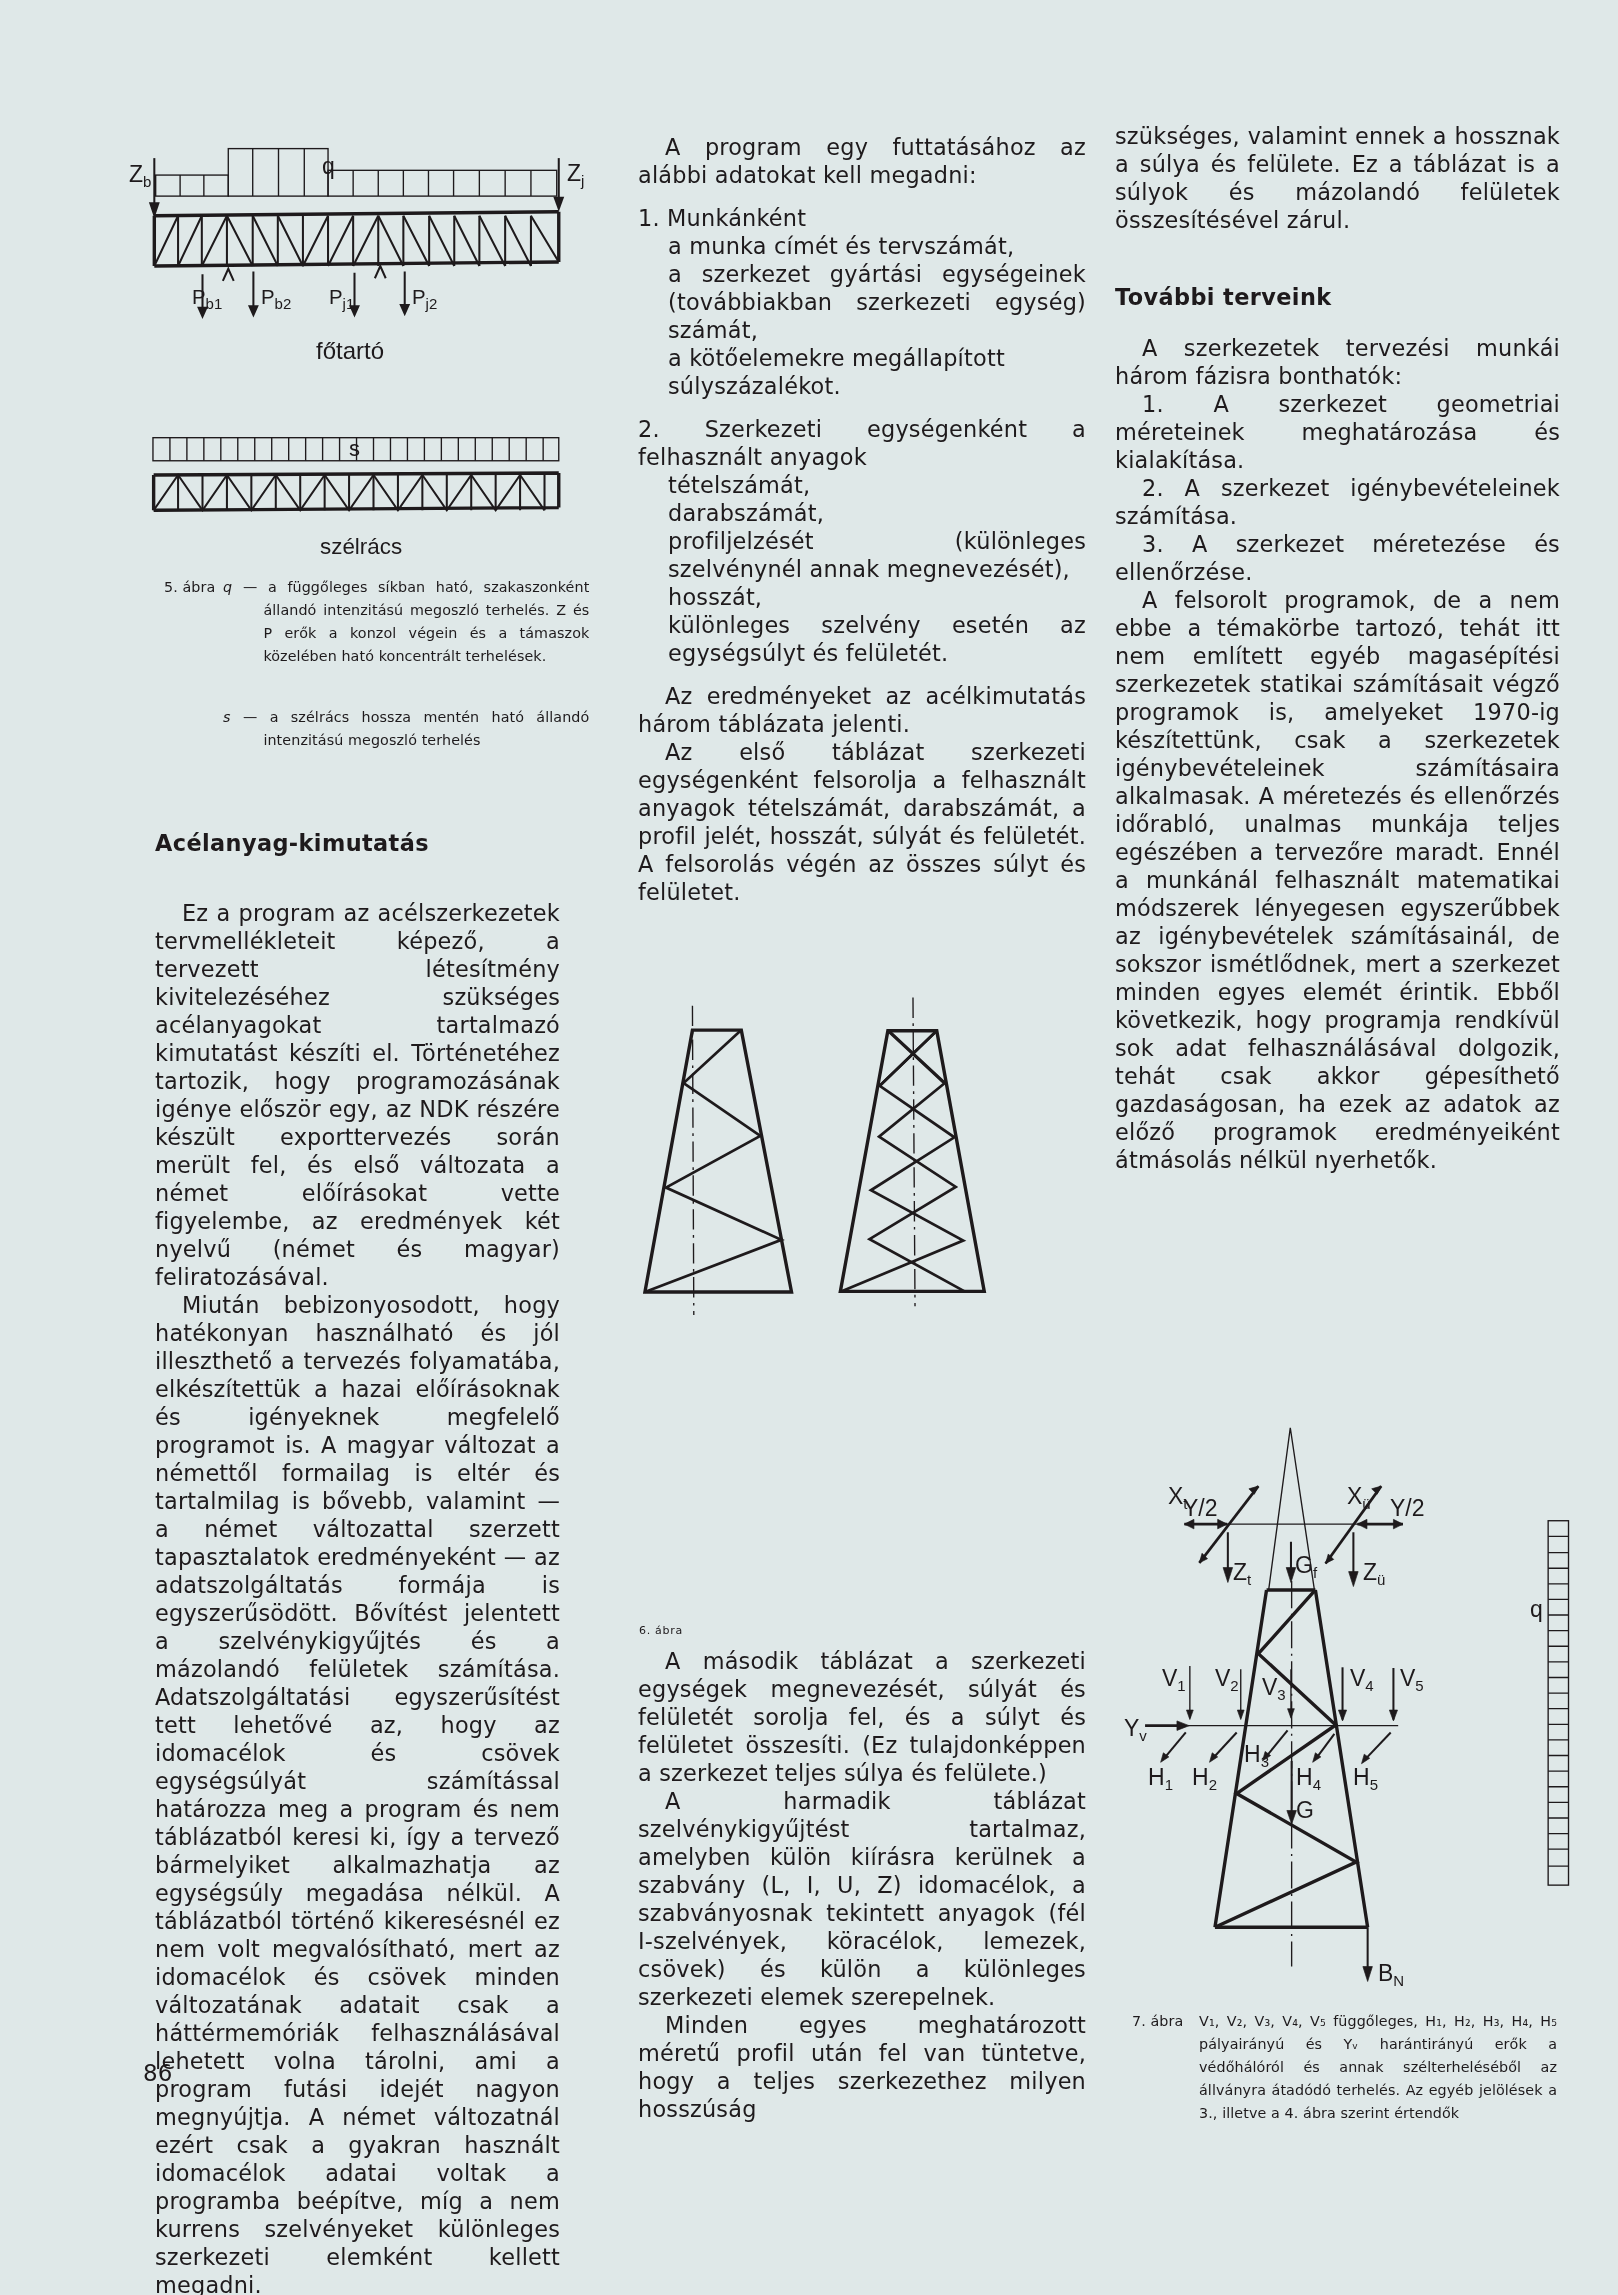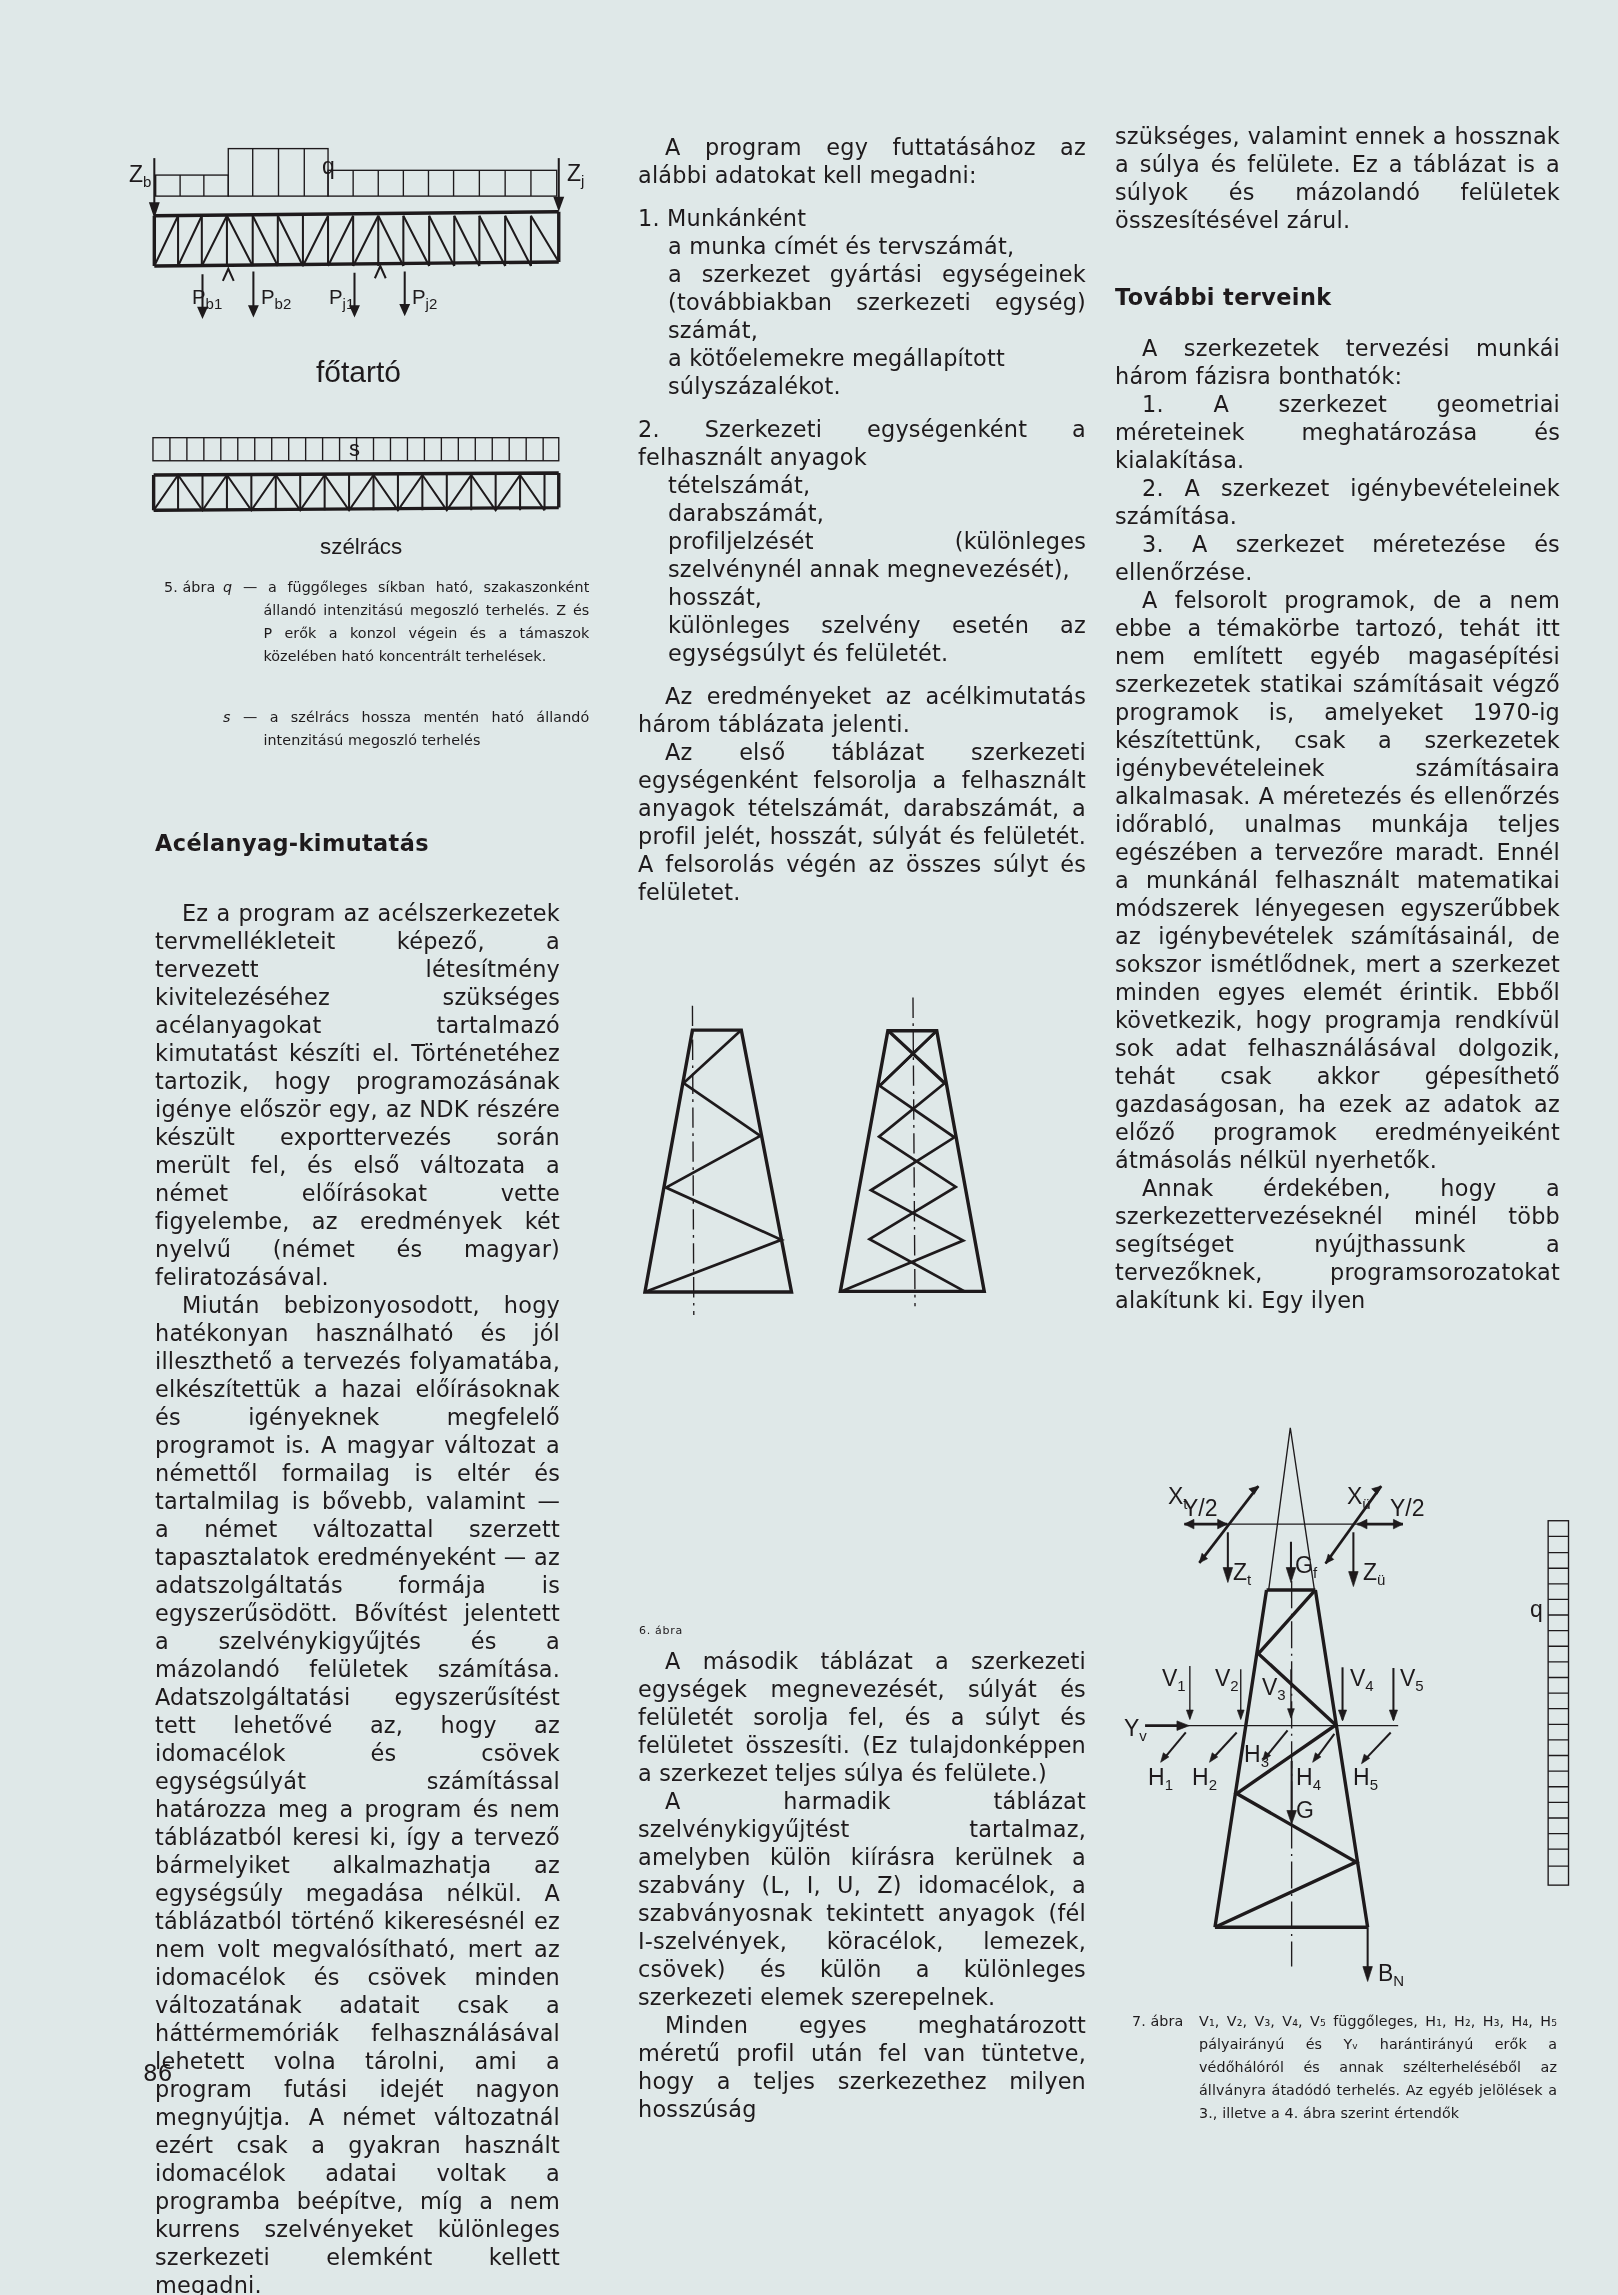--- a/index.html
+++ b/index.html
@@ -67,21 +67,21 @@
   </svg>
 
   <div class="lab" style="left:129px;top:163px"><span>Z</span><span class="s">b</span></div>
   <div class="lab" style="left:567px;top:162px"><span>Z</span><span class="s">j</span></div>
   <div class="lab" style="left:322px;top:155px">q</div>
   <div class="lab" style="left:192px;top:287px;font-size:20.4px"><span>P</span><span class="s">b1</span></div>
   <div class="lab" style="left:261px;top:287px;font-size:20.4px"><span>P</span><span class="s">b2</span></div>
   <div class="lab" style="left:329px;top:287px;font-size:20.4px"><span>P</span><span class="s">j1</span></div>
   <div class="lab" style="left:412px;top:287px;font-size:20.4px"><span>P</span><span class="s">j2</span></div>
   <div class="lab" style="left:349px;top:438px;font-size:22px">s</div>
-  <div class="lab" style="left:316px;top:357px;font-size:30px">főtartó</div>
+  <div class="lab" style="left:316px;top:339px;font-size:24px">főtartó</div>
   <div class="lab" style="left:320px;top:536px;font-size:22.4px">szélrács</div>
 
   <div class="caption abs" style="left:155px;top:576px;width:468px;height:176px">
     <span class="lbl">5. ábra</span>
     <span class="sym" style="left:68px;top:0">q</span>
     <span class="body" style="left:88px;top:0;width:326px;text-indent:-20.4px;padding-left:20.4px">— a függőleges síkban ható, szakaszonként állandó intenzitású megoszló terhelés. Z és P erők a konzol végein és a támaszok közelében ható koncentrált terhelések.</span>
     <span class="sym" style="left:68px;top:130px">s</span>
     <span class="body" style="left:88px;top:130px;width:326px;text-indent:-20.4px;padding-left:20.4px">— a szélrács hossza mentén ható állandó intenzitású megoszló terhelés</span>
   </div>
 </div>
@@ -141,21 +141,20 @@
 <div class="col" style="left:1115px;top:122px;width:445px">
   <p>szükséges, valamint ennek a hossznak a súlya és felülete. Ez a táblázat is a súlyok és mázolandó felületek összesítésével zárul.</p>
   <div style="height:49px"></div>
   <h2 class="h">További terveink</h2>
   <div style="height:23px"></div>
   <p class="ind">A szerkezetek tervezési munkái három fázisra bonthatók:</p>
   <p class="ind">1. A szerkezet geometriai méreteinek meghatározása és kialakítása.</p>
   <p class="ind">2. A szerkezet igénybevételeinek számítása.</p>
   <p class="ind">3. A szerkezet méretezése és ellenőrzése.</p>
   <p class="ind">A felsorolt programok, de a nem ebbe a témakörbe tartozó, tehát itt nem említett egyéb magasépítési szerkezetek statikai számításait végző programok is, amelyeket 1970-ig készítettünk, csak a szerkezetek igénybevételeinek számításaira alkalmasak. A méretezés és ellenőrzés időrabló, unalmas munkája teljes egészében a tervezőre maradt. Ennél a munkánál felhasznált matematikai módszerek lényegesen egyszerűbbek az igénybevételek számításainál, de sokszor ismétlődnek, mert a szerkezet minden egyes elemét érintik. Ebből következik, hogy programja rendkívül sok adat felhasználásával dolgozik, tehát csak akkor gépesíthető gazdaságosan, ha ezek az adatok az előző programok eredményeiként átmásolás nélkül nyerhetők.</p>
-  <p class="ind">Annak érdekében, hogy a szerkezettervezéseknél minél több segítséget nyújthassunk a tervezőknek, programsorozatokat alakítunk ki. Egy ilyen</p>
 </div>
 
 <svg width="1619" height="2295" style="left:0;top:0;pointer-events:none" viewBox="0 0 2385 3382">
   <g stroke="#1e1a1c" fill="#1e1a1c">
 
     <path d="M1901 2104L1869 2344M1901 2104L1937 2346" stroke-width="2" fill="none"></path>
 
     <path d="M1745 2246H2067" stroke-width="2"></path>
 
     <path d="M1745 2246H1808" stroke-width="4"></path>

